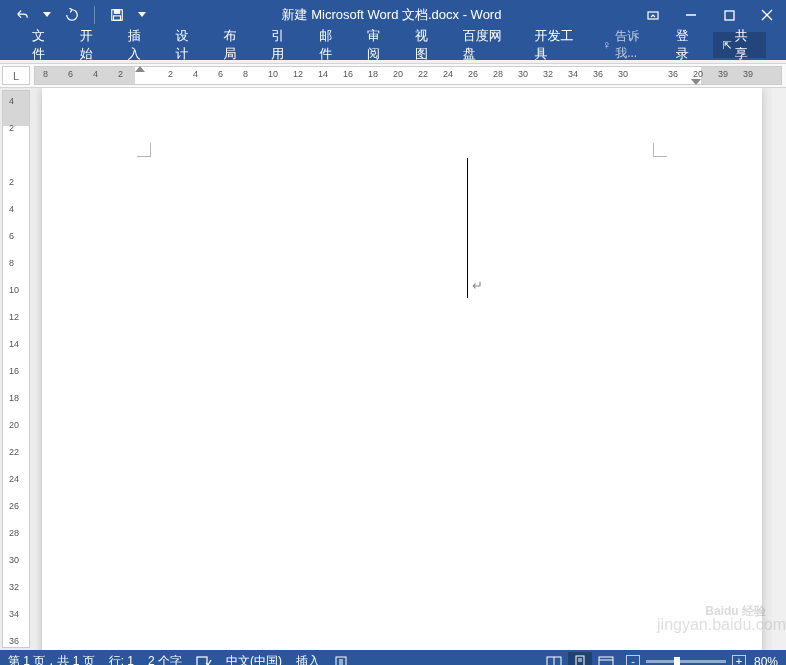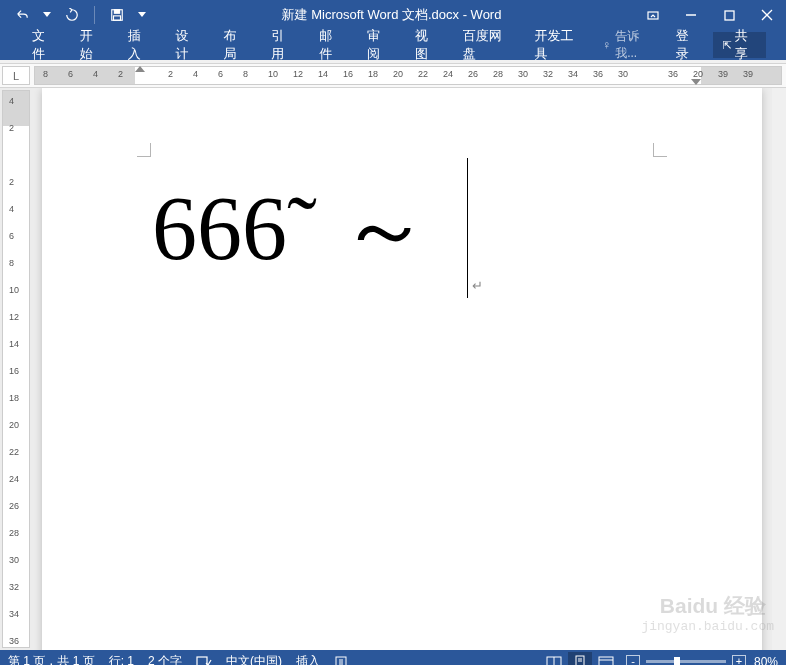--- a/index.html
+++ b/index.html
@@ -80,22 +80,22 @@
     }
     .status-item { display: flex; align-items: center; gap: 6px; cursor: pointer; }
     .status-right { margin-left: auto; display: flex; align-items: center; gap: 2px; }
     .view-btn { width: 24px; height: 20px; display: flex; align-items: center; justify-content: center; cursor: pointer; }
     .view-btn.active { background: rgba(0,0,0,0.25); }
     .zoom-slider { display: flex; align-items: center; gap: 6px; margin: 0 6px; }
     .zoom-track { width: 80px; height: 3px; background: rgba(255,255,255,0.5); position: relative; }
     .zoom-thumb { position: absolute; left: 28px; top: -3px; width: 6px; height: 9px; background: #fff; }
     .zoom-btn { width: 14px; height: 14px; border: 1px solid rgba(255,255,255,0.7); display: flex; align-items: center; justify-content: center; font-size: 11px; cursor: pointer; line-height: 1; }
     
-    .watermark { position: absolute; bottom: 30px; right: 20px; font-size: 21px; color: rgba(150,150,150,0.35); font-weight: bold; pointer-events: none; }
-    .watermark-sub { position: absolute; bottom: 16px; right: 12px; font-size: 13px; color: rgba(150,150,150,0.3); pointer-events: none; font-family: Liberation Mono, monospace; }
+    .watermark { position: absolute; bottom: 30px; right: 20px; font-size: 12px; color: rgba(150,150,150,0.35); font-weight: bold; pointer-events: none; }
+    .watermark-sub { position: absolute; bottom: 16px; right: 0; font-size: 16px; color: rgba(150,150,150,0.3); pointer-events: none; }
   </style>
 </head>
 <body>
 
 <div class="titlebar">
   <div class="qat">
     <div class="qat-btn">
       <svg width="14" height="14" viewBox="0 0 16 16" fill="none" stroke="#fff" stroke-width="1.4">
           <path d="M3 7 L7 3 M3 7 L7 11 M3 7 H10 A4 4 0 0 1 14 11"></path>
         </svg>
@@ -244,21 +244,20 @@
         <span class="v-ruler-tick" style="top: 464px;">30</span>
         <span class="v-ruler-tick" style="top: 491px;">32</span>
         <span class="v-ruler-tick" style="top: 518px;">34</span>
         <span class="v-ruler-tick" style="top: 545px;">36</span>
       </div>
   </div>
   <div class="page-viewport">
     <div class="page">
       <div class="page-corner corner-tl"></div>
       <div class="page-corner corner-tr"></div>
-      <div class="doc-content">666˜ ～</div>
       <div class="cursor-line"></div>
       <div class="small-char">↵</div>
     </div>
     <div class="scroll-v"></div>
     <div class="watermark">Baidu 经验</div>
     <div class="watermark-sub">jingyan.baidu.com</div>
   </div>
 </div>
 
 <div class="statusbar">

